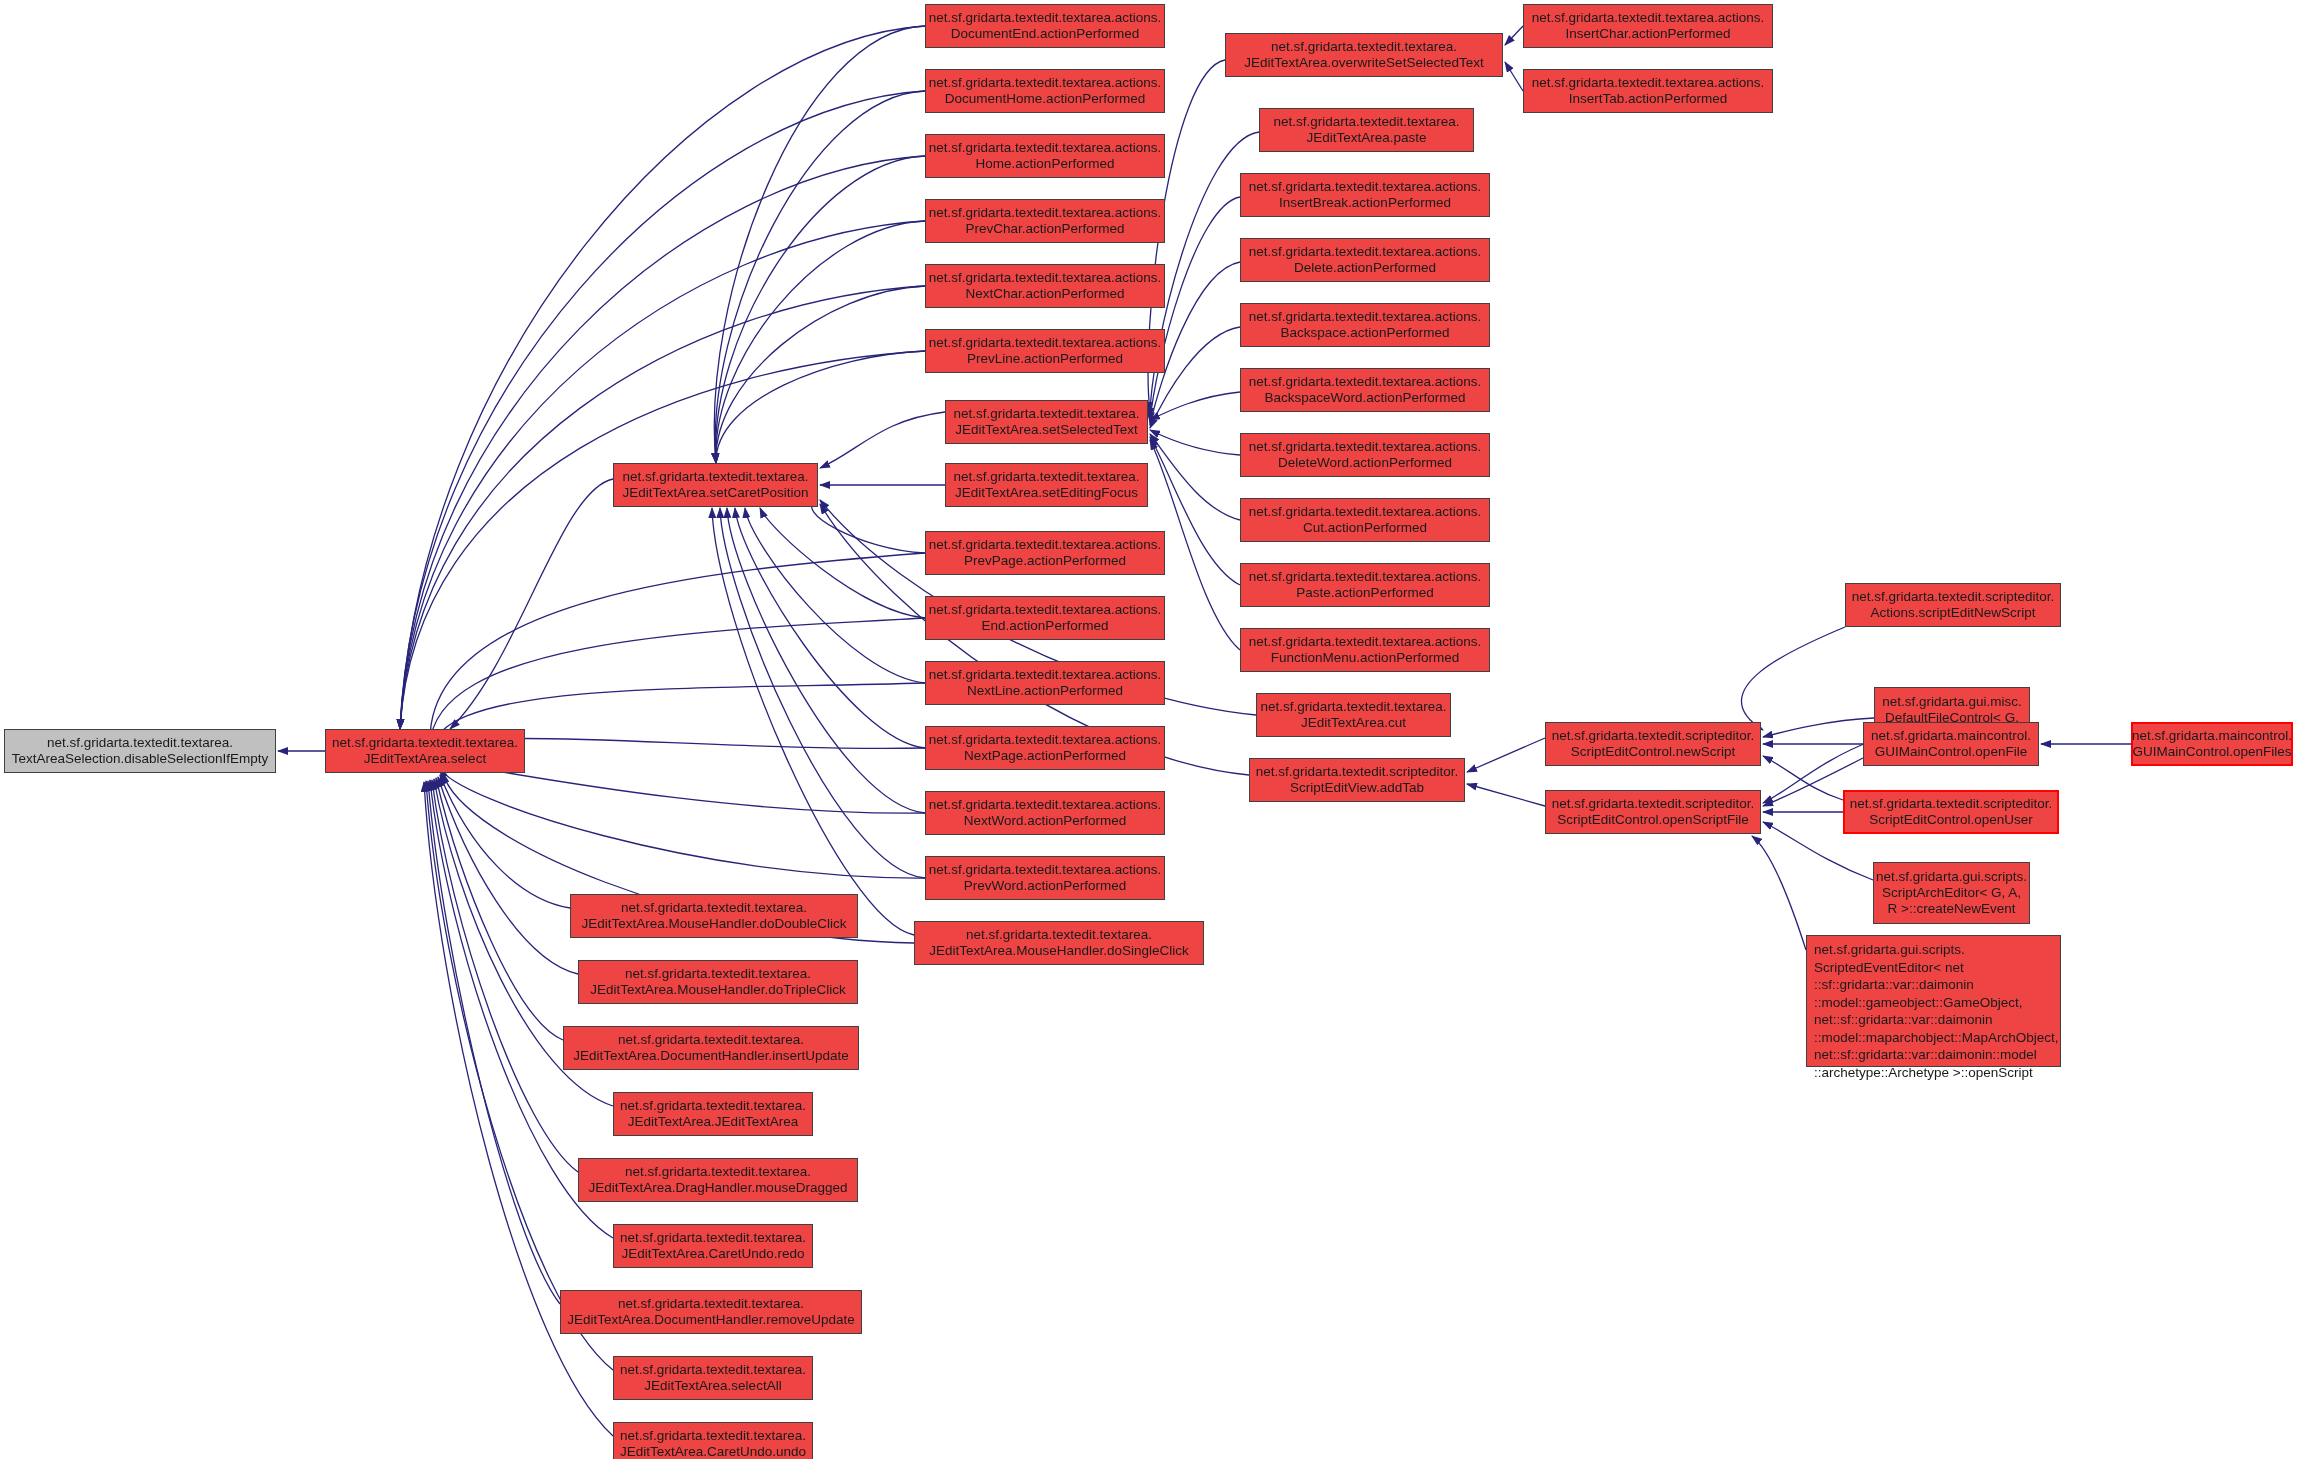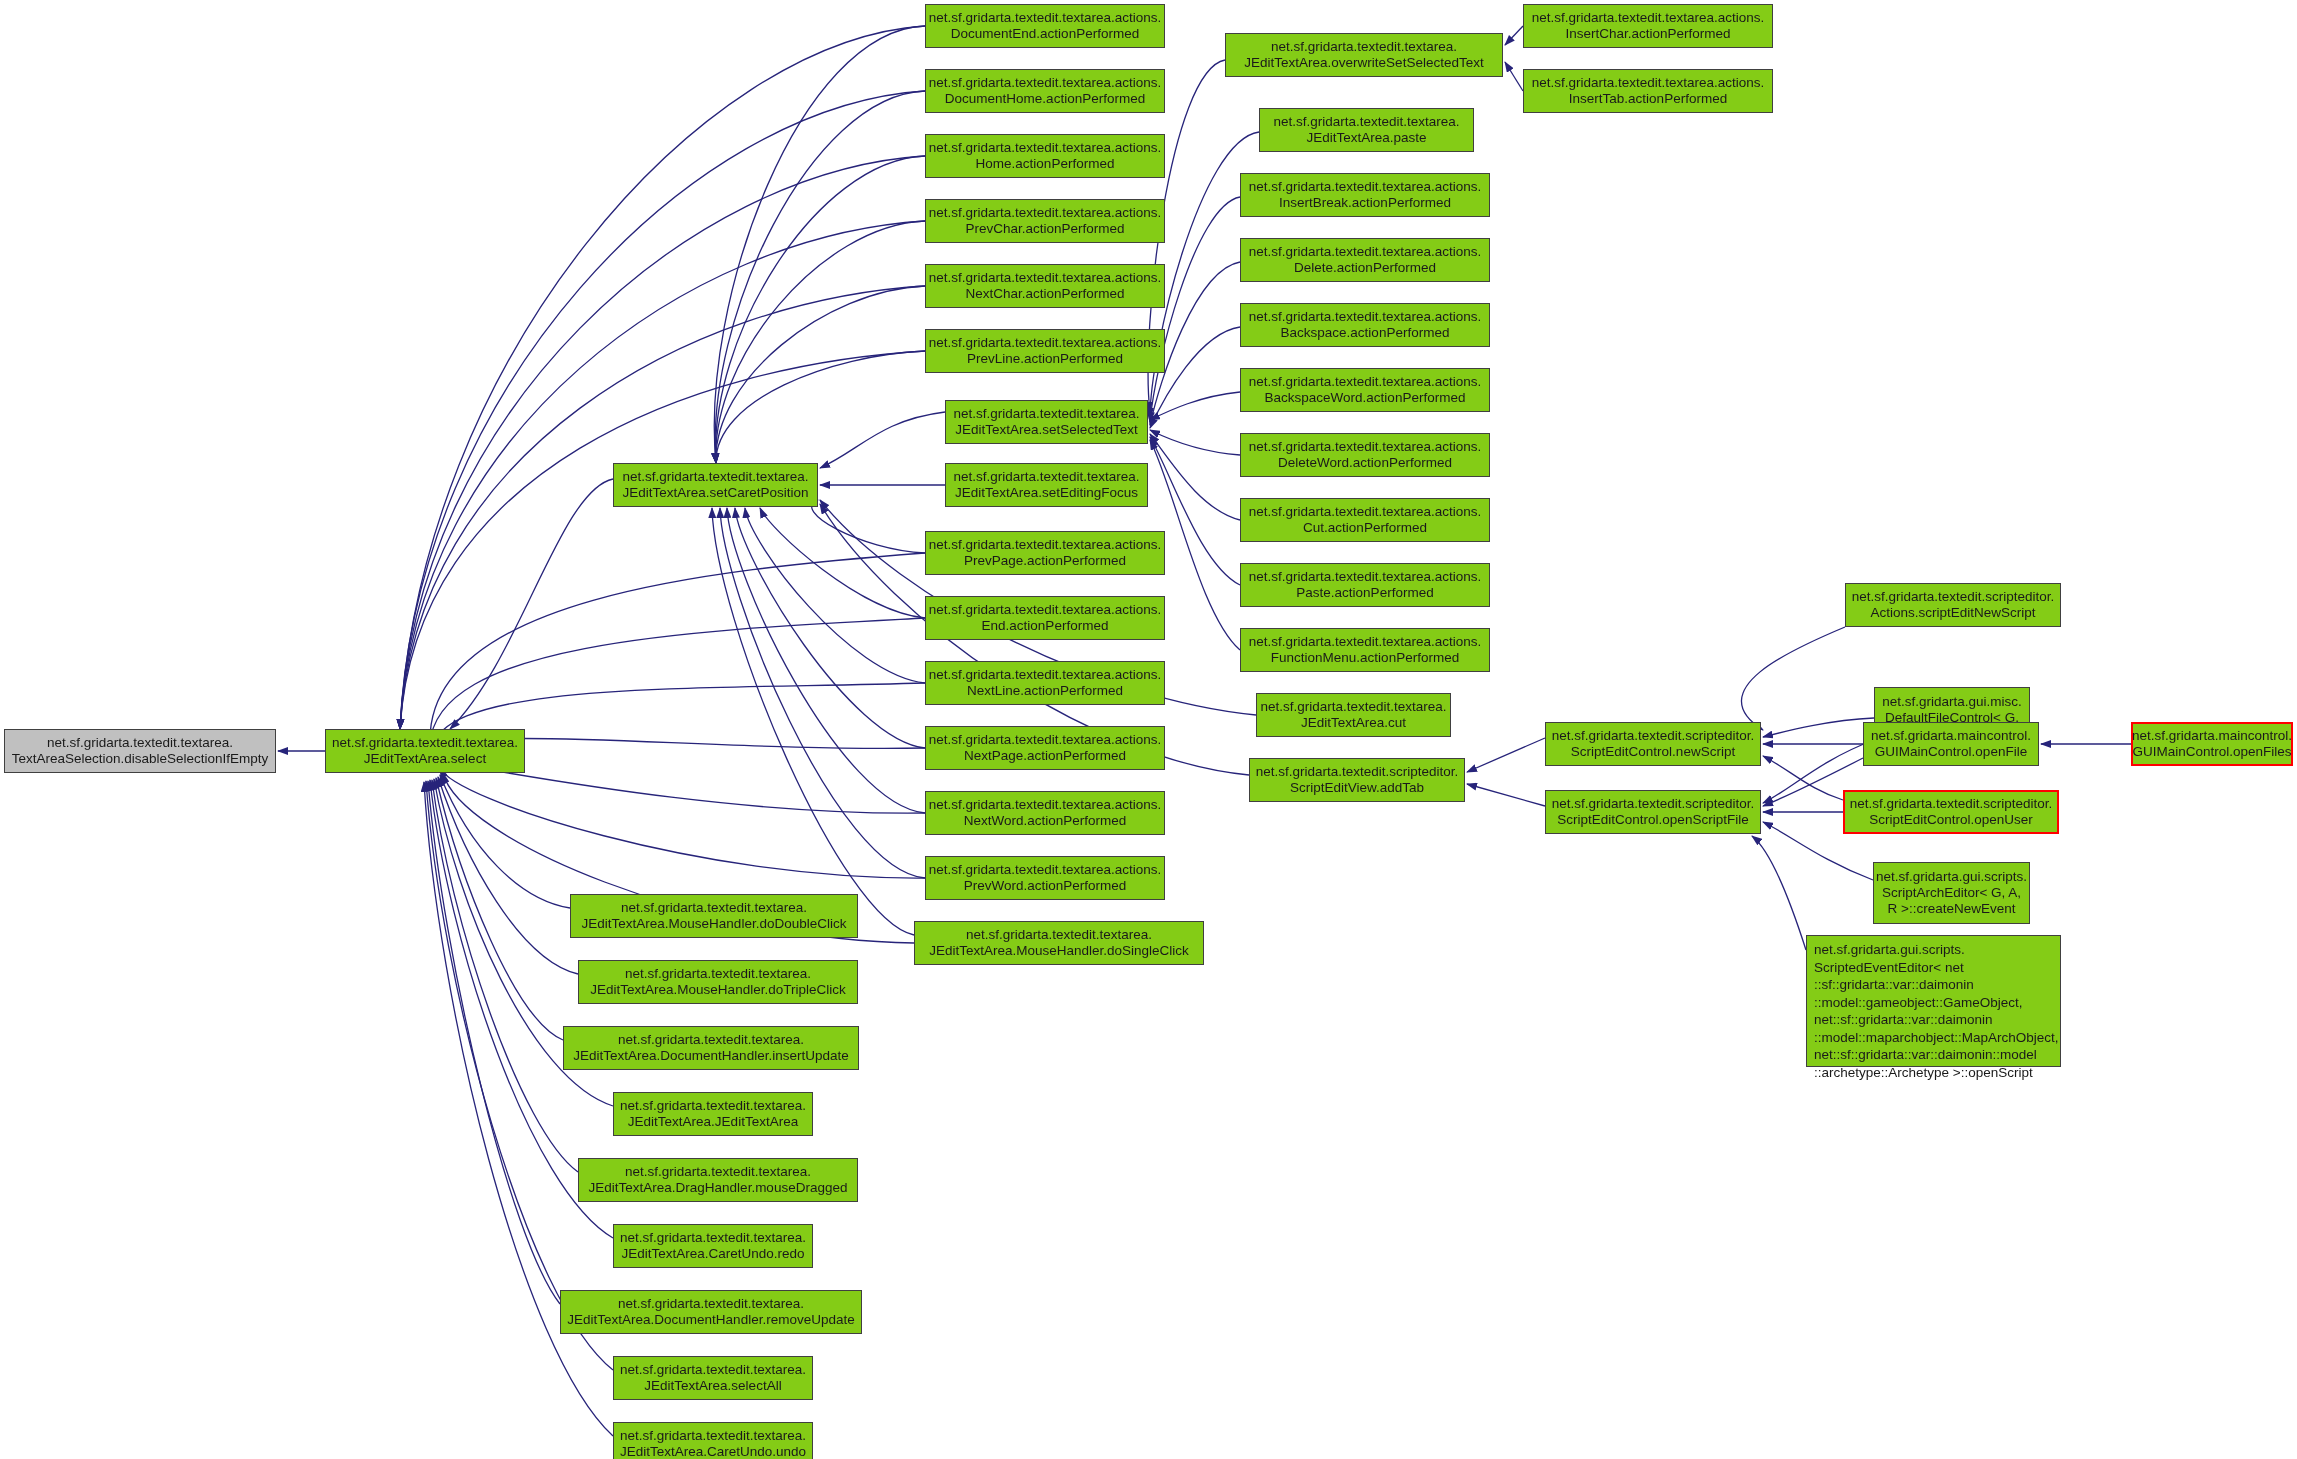--- a/index.html
+++ b/index.html
@@ -1,20 +1,20 @@
 <!DOCTYPE html>
 <html><head>
 <meta charset="utf-8">
 <style>
   html,body{margin:0;padding:0;background:#ffffff;}
   body{font-family:"Liberation Sans","DejaVu Sans",sans-serif;}
   #graph{position:relative;width:2297px;height:1459px;background:#fff;overflow:hidden;}
   #edges{position:absolute;left:0;top:0;width:2297px;height:1459px;pointer-events:none;}
   .node{position:absolute;box-sizing:border-box;display:flex;align-items:center;
-        justify-content:center;text-align:center;background:#84cc16;
+        justify-content:center;text-align:center;background:#ef4444;
         border:1px solid #404040;color:#1a1a1a;line-height:1.18;
         font-size:13.5px;padding:2px 4px;white-space:pre-line;}
   .node.root{background:#c0c0c0;border-color:#404040;}
   .node.hl{border:2px solid #ff0000;}
   .node.big{align-items:flex-start;justify-content:flex-start;text-align:left;
             padding:5px 7px;line-height:1.30;}
 </style>
 </head>
 <body>
 

